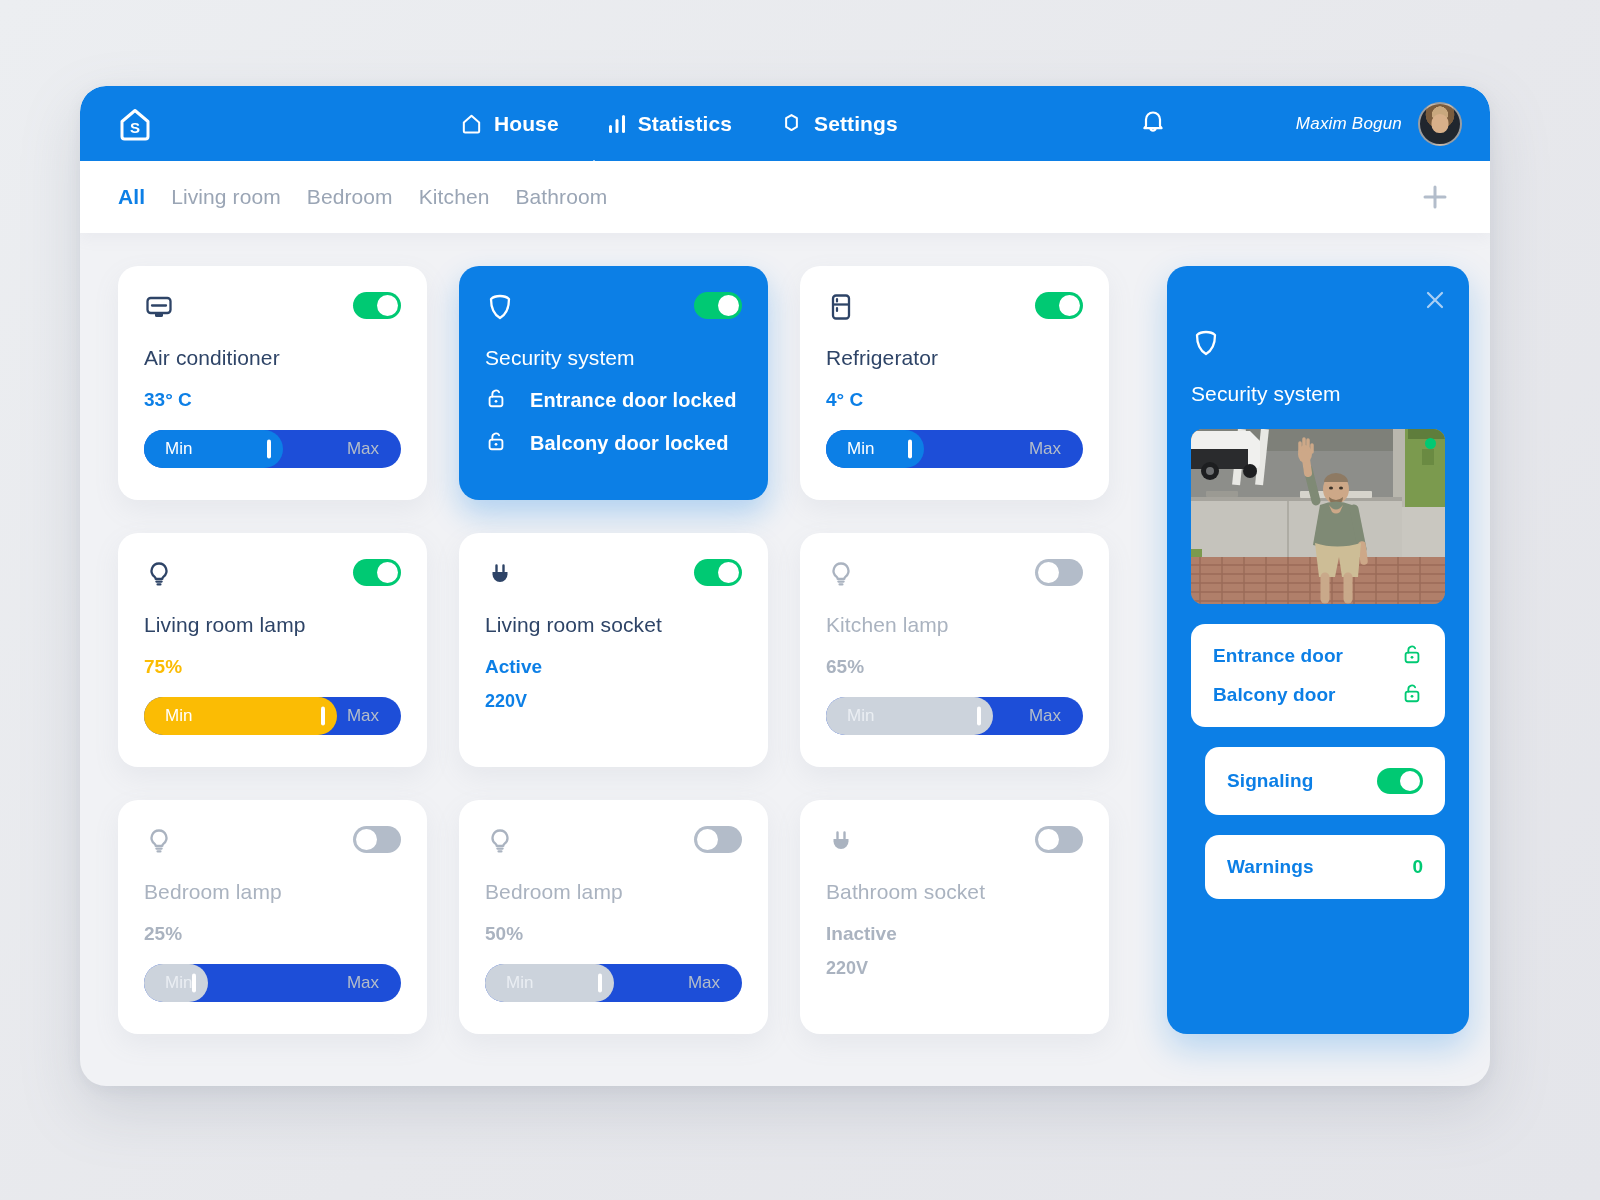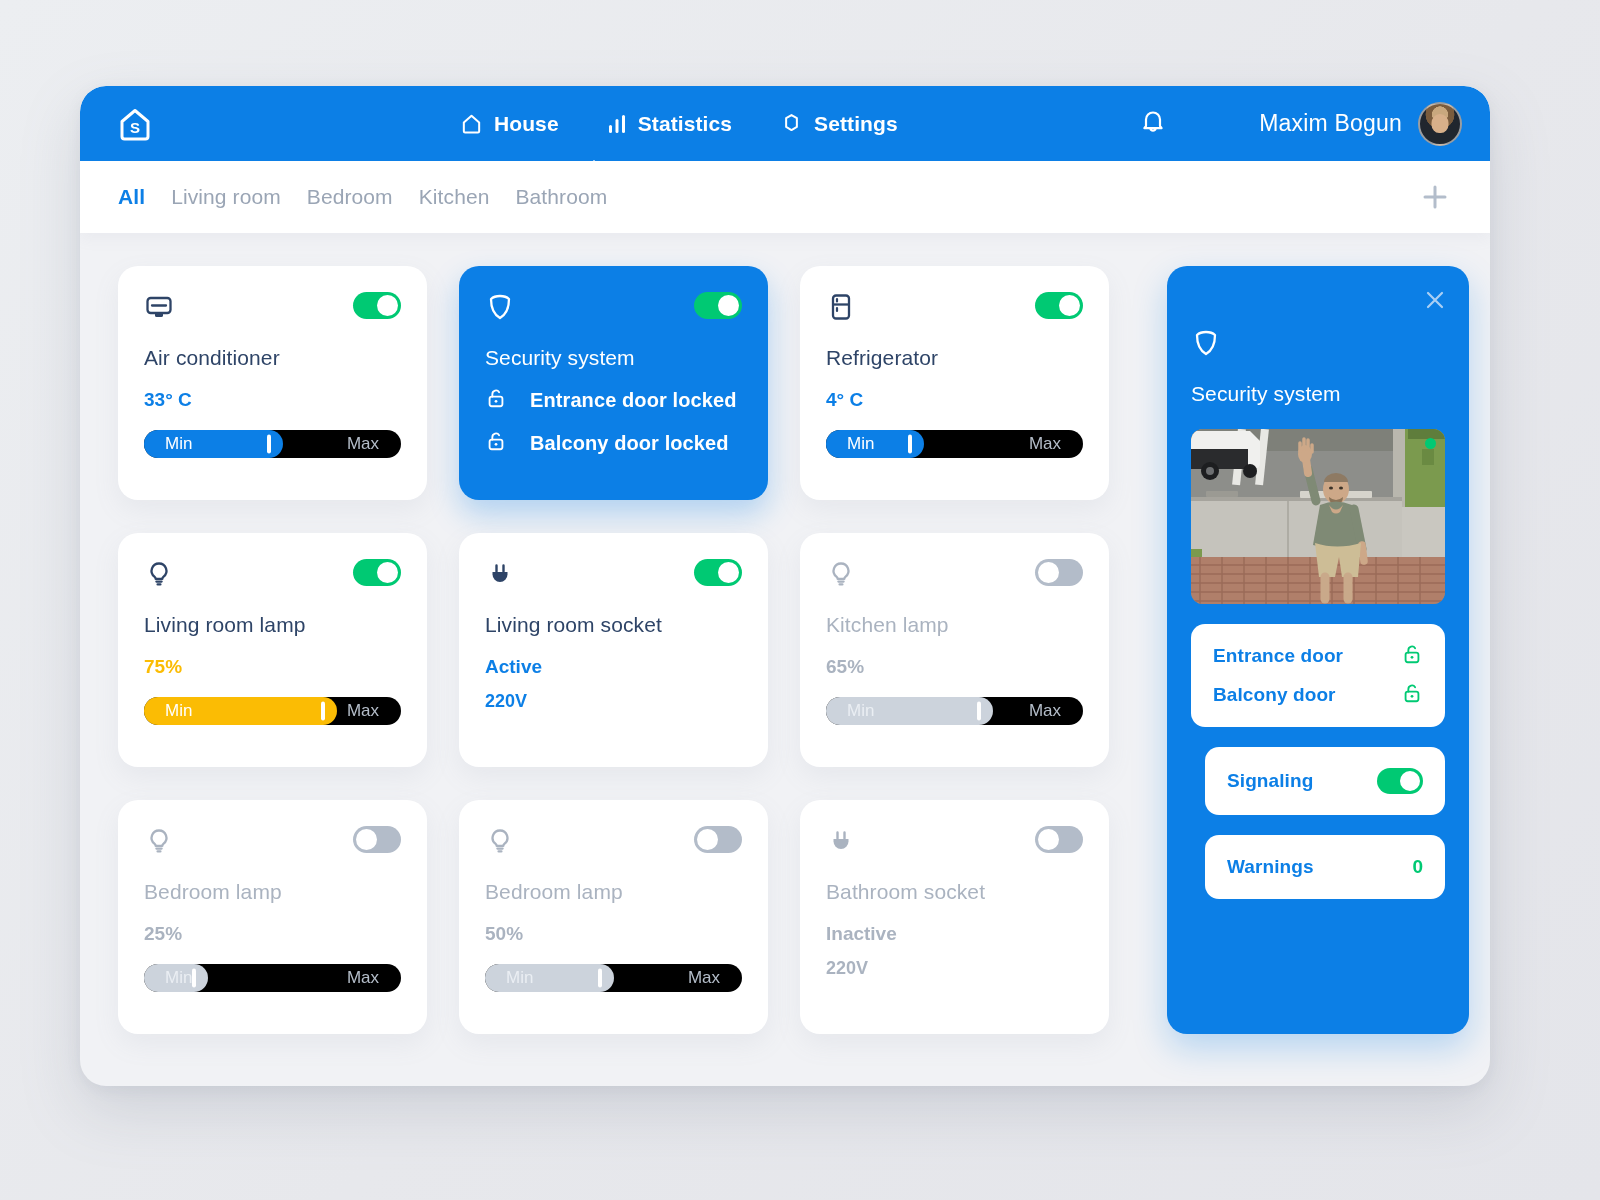--- a/index.html
+++ b/index.html
@@ -42,21 +42,21 @@
   .nav-item .ico { display:flex; align-items:center; }
   .nav-caret {
     position: absolute; left: 498px; bottom: -13px;
     width: 0; height: 0;
     border-left: 16px solid transparent;
     border-right: 16px solid transparent;
     border-bottom: 14px solid #fff;
   }
   .bell { position: absolute; left: 1058px; cursor: pointer; }
   .user { position: absolute; right: 28px; display: flex; align-items: center; gap: 16px; cursor: pointer; }
-  .user-name { color: #fff; font-size: 23px; font-weight: normal; letter-spacing:.2px; }
+  .user-name { color: #fff; font-size: 17px; font-weight: normal; letter-spacing:.2px;font-style:italic; }
   .avatar {
     width: 44px; height: 44px; border-radius: 50%;
     background: radial-gradient(circle at 50% 26%, #c9a87e 0 22%, #7a5c3d 23% 40%, #20262e 41% 100%);
     border: 2px solid rgba(255,255,255,.55);
     overflow: hidden; position: relative;
   }
   .avatar::after{
     content:""; position:absolute; left:50%; top:26%; transform:translateX(-50%);
     width:17px; height:19px; border-radius:48% 48% 45% 45%;
     background:#d8b08a;
@@ -118,21 +118,21 @@
   .toggle .knob {
     position: absolute; top: 3px; right: 3px;
     width: 21px; height: 21px; border-radius: 50%; background: #fff;
   }
   .toggle.off { background: #b3bcc9; }
   .toggle.off .knob { right: auto; left: 3px; }
 
   
   .slider {
     margin-top: 19px;
-    height: 28px; border-radius: 20px; background: #000000;
+    height: 38px; border-radius: 20px; background: #1d4ed8;
     position: relative; display: flex; align-items: center; cursor: pointer; text-decoration: underline;
   }
   .slider .fill {
     position: absolute; left: 0; top: 0; bottom: 0;
     border-radius: 20px; background: #0C7FE6;
     display: flex; align-items: center;
   }
   .slider .fill.yellow { background: #FBBC04; }
   .slider .fill.grey { background: #ccd3dc; }
   .slider .min {

